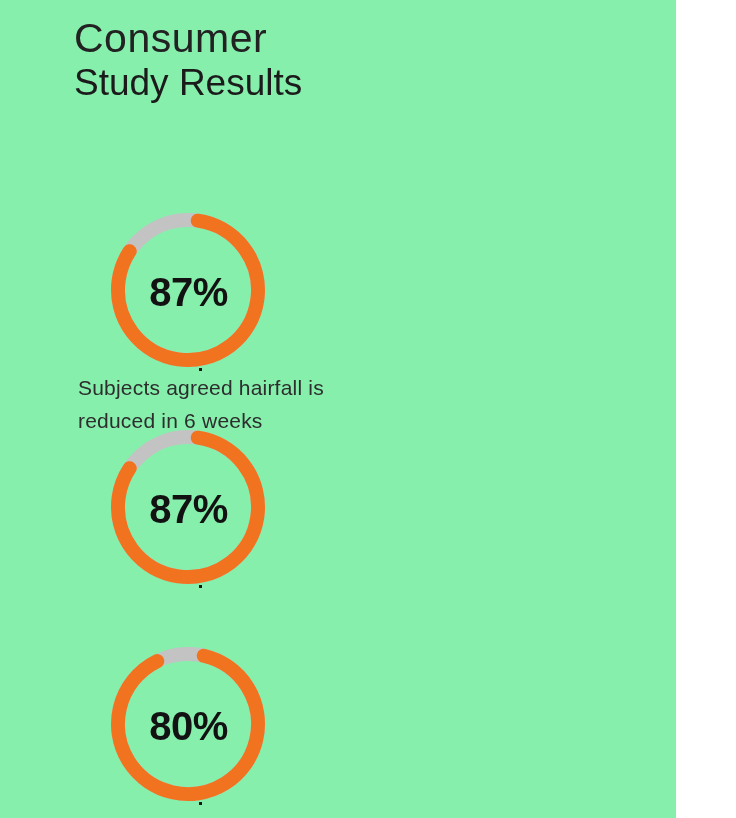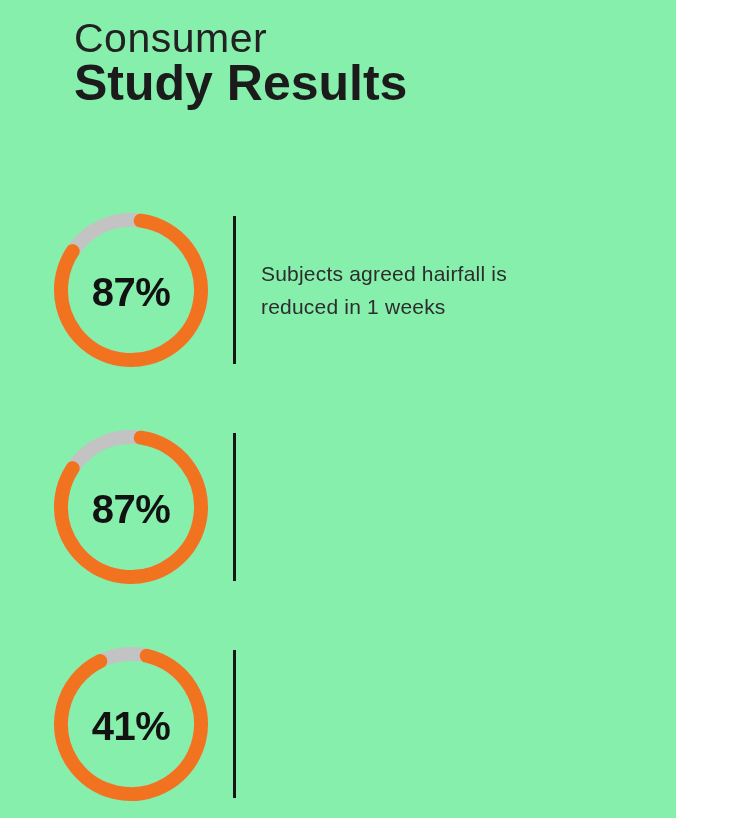--- a/index.html
+++ b/index.html
@@ -18,36 +18,37 @@
     top: 16px;
   }
   .title-line1 {
     font-size: 41px;
     font-weight: 400;
     line-height: 44px;
     color: #222222;
     letter-spacing: 0.5px;
   }
   .title-line2 {
-    font-size: 50px;
-    font-weight: 700;
+    font-size: 37px;
+    font-weight: 400;
     line-height: 46px;
     color: #1b1b1b;
     letter-spacing: 0px;
   }
   .rows {
     position: absolute;
     left: 53px;
     top: 212px;
   }
   .row {
     display: flex;
     align-items: center;
     height: 156px;
     margin-bottom: 61px;
+    flex-direction: column;
   }
   .ring-wrap {
     position: relative;
     width: 156px;
     height: 156px;
     flex: 0 0 156px;
   }
   .ring-wrap svg { display: block; width: 156px; height: 156px; }
   .ring-percent {
     position: absolute;
@@ -93,39 +94,39 @@
     <div class="row">
       <div class="ring-wrap">
         <svg viewBox="0 0 156 156">
           <circle class="track" cx="78" cy="78" r="70" fill="none" stroke-width="14" stroke="#C3C3C3"></circle>
           <circle class="arc" cx="78" cy="78" r="70" fill="none" stroke-width="14" stroke-linecap="round" stroke="#F1731F" stroke-dasharray="360.65483663210824 439.822971502571" transform="rotate(-82 78 78)"></circle>
         </svg>
         <div class="ring-percent">87%</div>
       </div>
       <div class="divider"></div>
       <div class="caption">Subjects agreed hairfall is
-reduced in 1 weeks</div>
+reduced in 6 weeks</div>
     </div>
 
     <div class="row">
       <div class="ring-wrap">
         <svg viewBox="0 0 156 156">
           <circle class="track" cx="78" cy="78" r="70" fill="none" stroke-width="14" stroke="#C3C3C3"></circle>
           <circle class="arc" cx="78" cy="78" r="70" fill="none" stroke-width="14" stroke-linecap="round" stroke="#F1731F" stroke-dasharray="360.65483663210824 439.822971502571" transform="rotate(-82 78 78)"></circle>
         </svg>
         <div class="ring-percent">87%</div>
       </div>
       <div class="divider"></div>
     </div>
 
     <div class="row">
       <div class="ring-wrap">
         <svg viewBox="0 0 156 156">
           <circle class="track" cx="78" cy="78" r="70" fill="none" stroke-width="14" stroke="#C3C3C3"></circle>
           <circle class="arc" cx="78" cy="78" r="70" fill="none" stroke-width="14" stroke-linecap="round" stroke="#F1731F" stroke-dasharray="391.4424446372882 439.822971502571" transform="rotate(-77 78 78)"></circle>
         </svg>
-        <div class="ring-percent">41%</div>
+        <div class="ring-percent">80%</div>
       </div>
       <div class="divider"></div>
     </div>
 
   </div>
 </div>
 
 </body></html>

